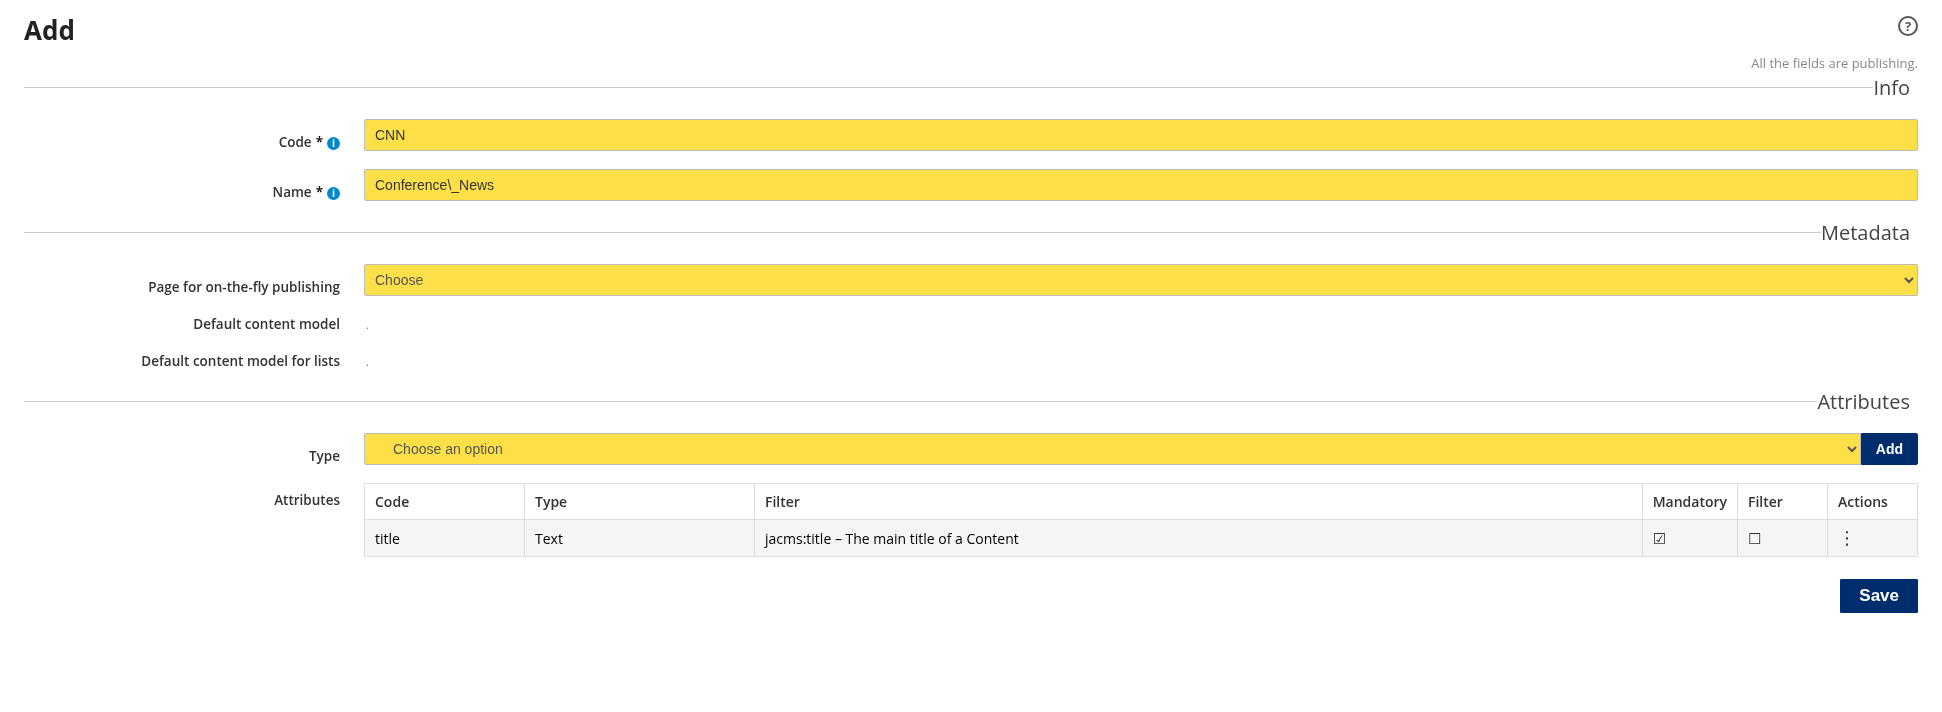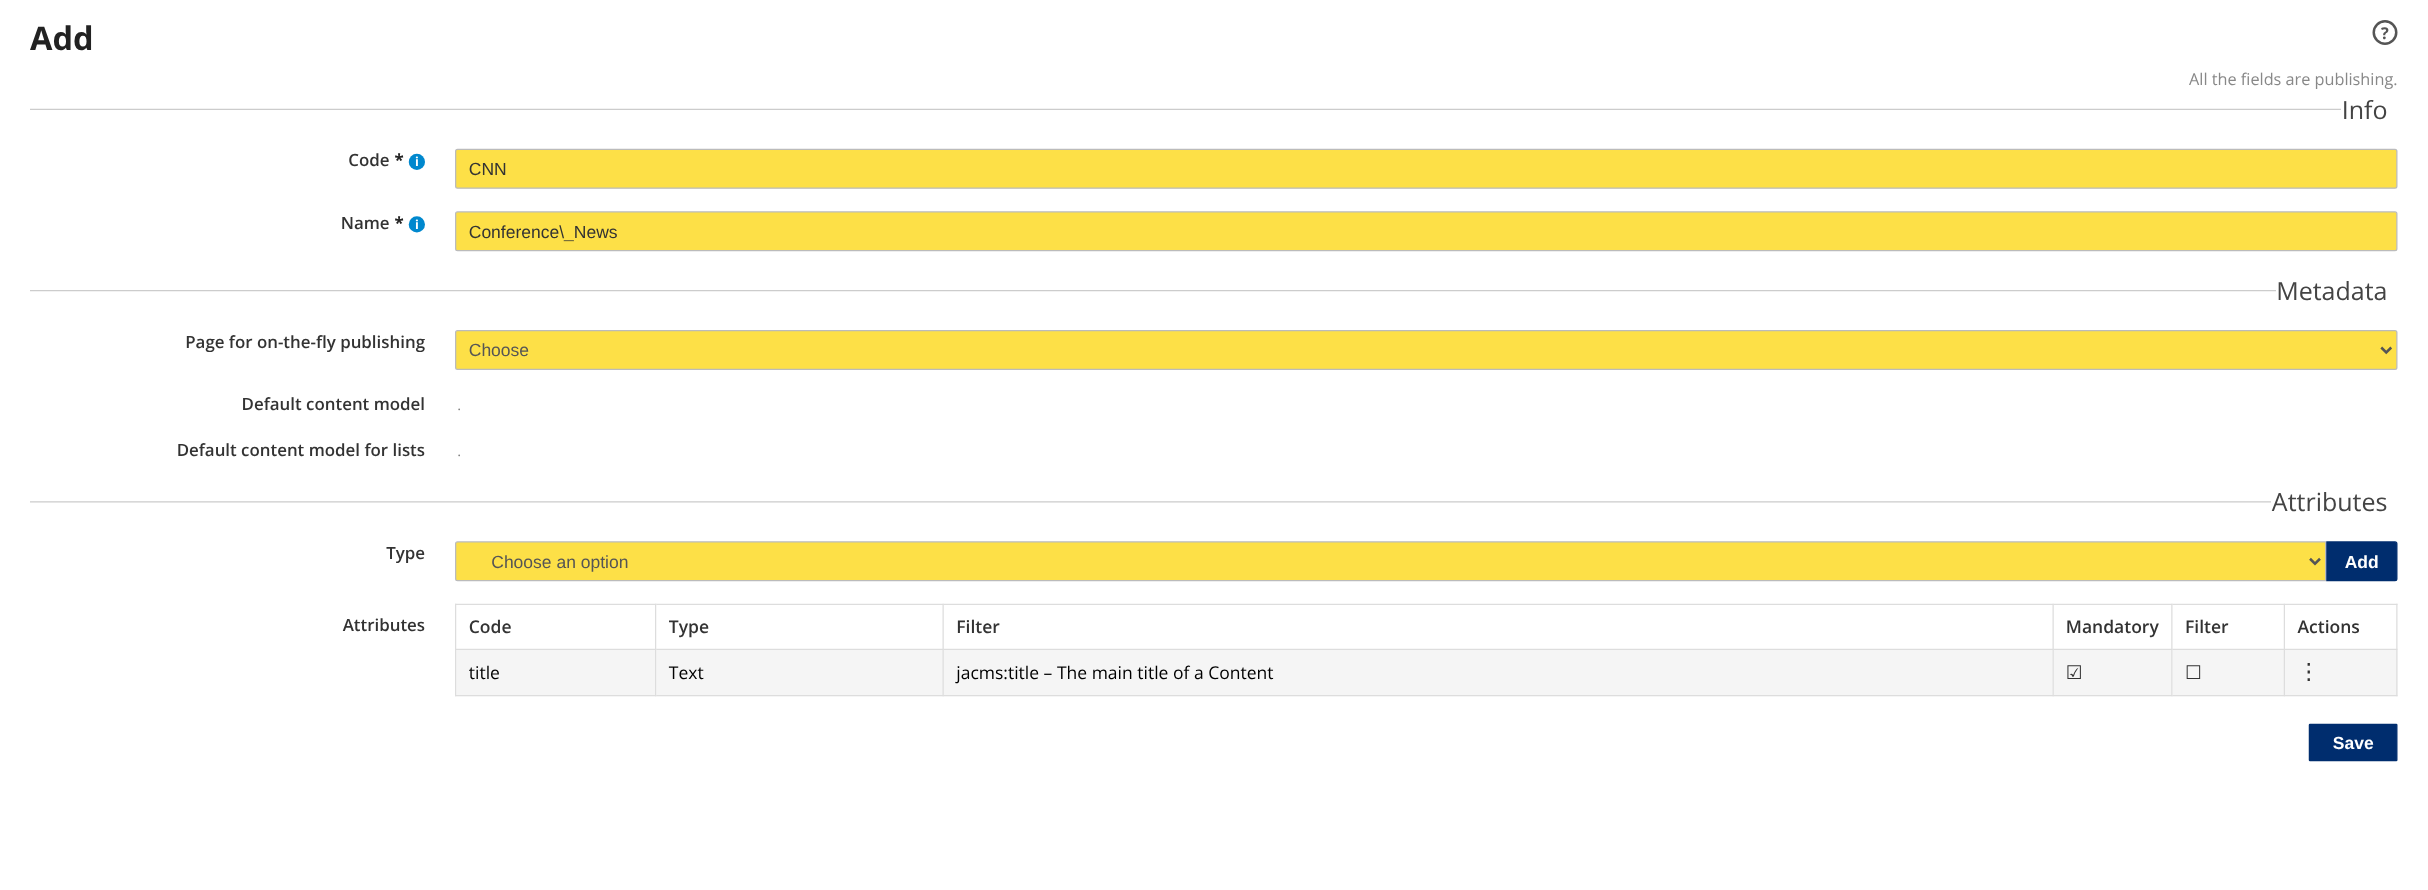--- a/index.html
+++ b/index.html
@@ -52,21 +52,21 @@
   legend {
     font-size: 20px;
     font-weight: 400;
     color: #444;
     padding: 0 8px 0 0;
     margin: 0;
     text-align: right;
   }
   .form-row {
     display: flex;
-    align-items: flex-start;
+    align-items: flex-end;
     margin-top: 18px;
   }
   .form-label-col {
     width: 340px;
     text-align: right;
     padding-right: 24px;
     font-size: 13.5px;
     font-weight: 600;
     color: #333;
   }
@@ -169,21 +169,21 @@
   .footer {
     display: flex;
     justify-content: flex-end;
     margin-top: 22px;
   }
   .save-btn {
     background: #002d6e;
     color: #fff;
     border: 1px solid #002d6e;
     padding: 6px 18px;
-    font-size: 14px;
+    font-size: 17px;
     font-weight: 600;
     cursor: pointer;
     border-radius: 1px;
   }
 </style>
 </head>
 <body>
 
 <div class="header">
   <h1 class="page-title">Add</h1>

